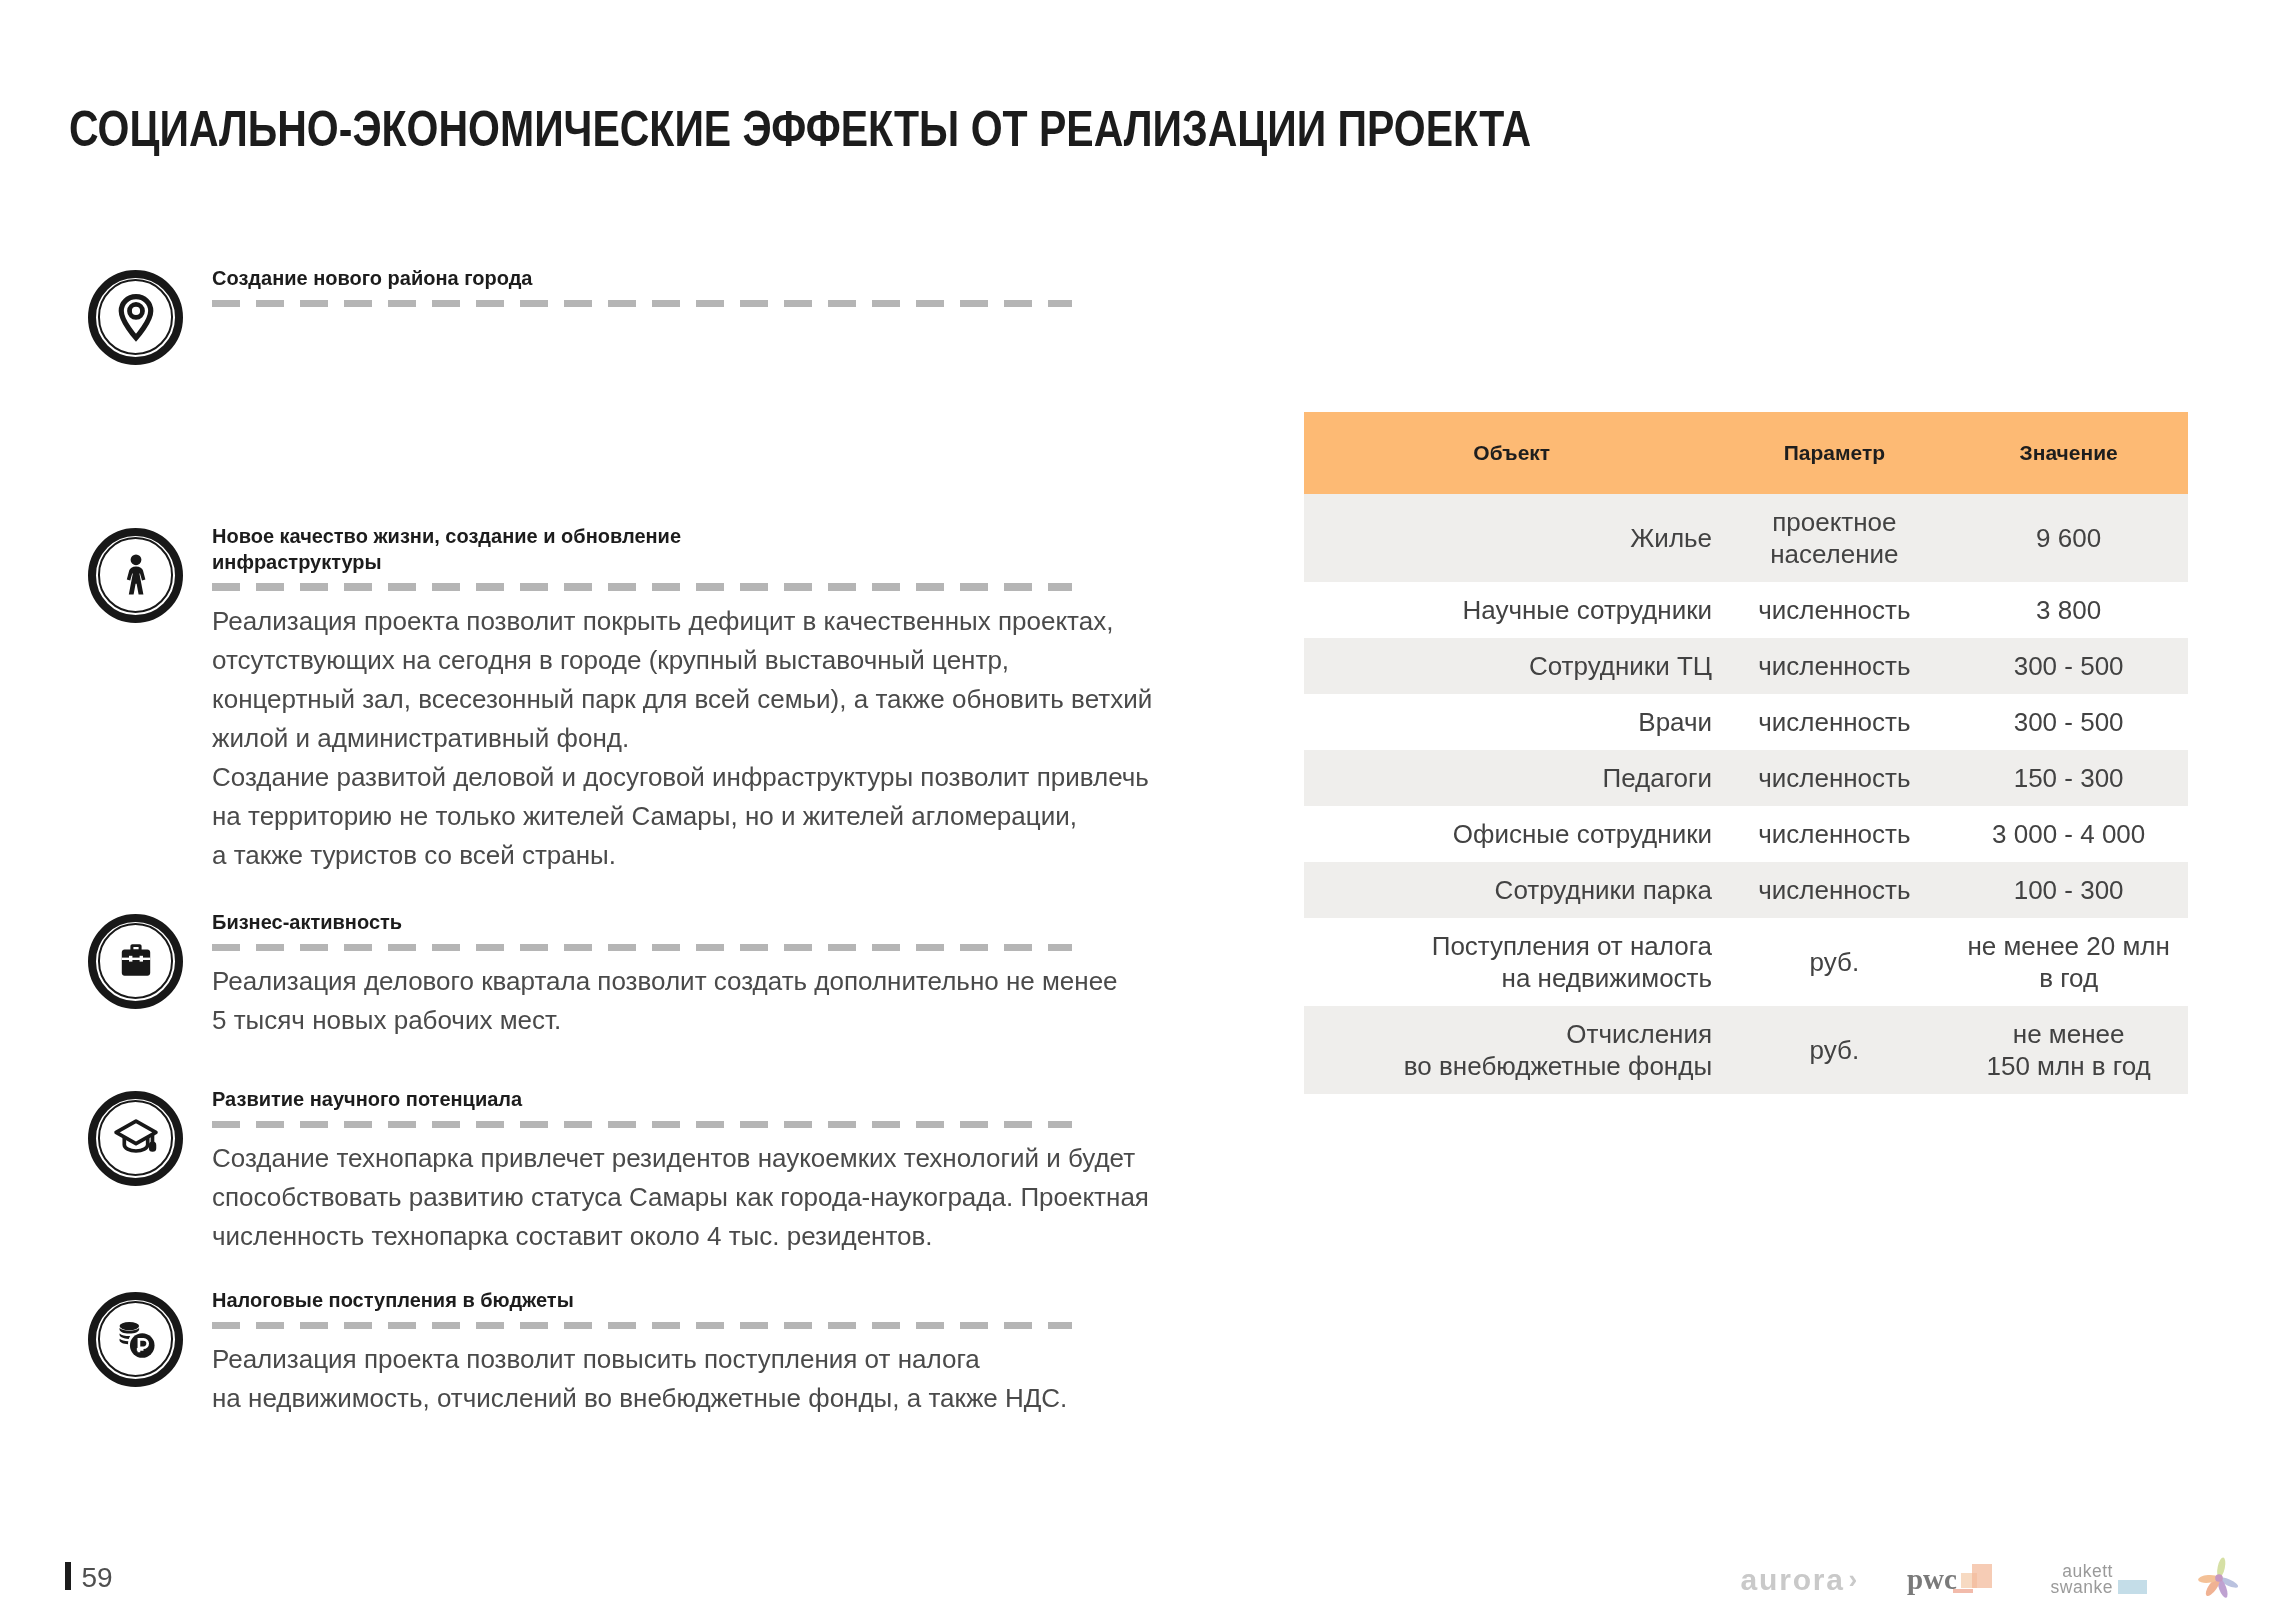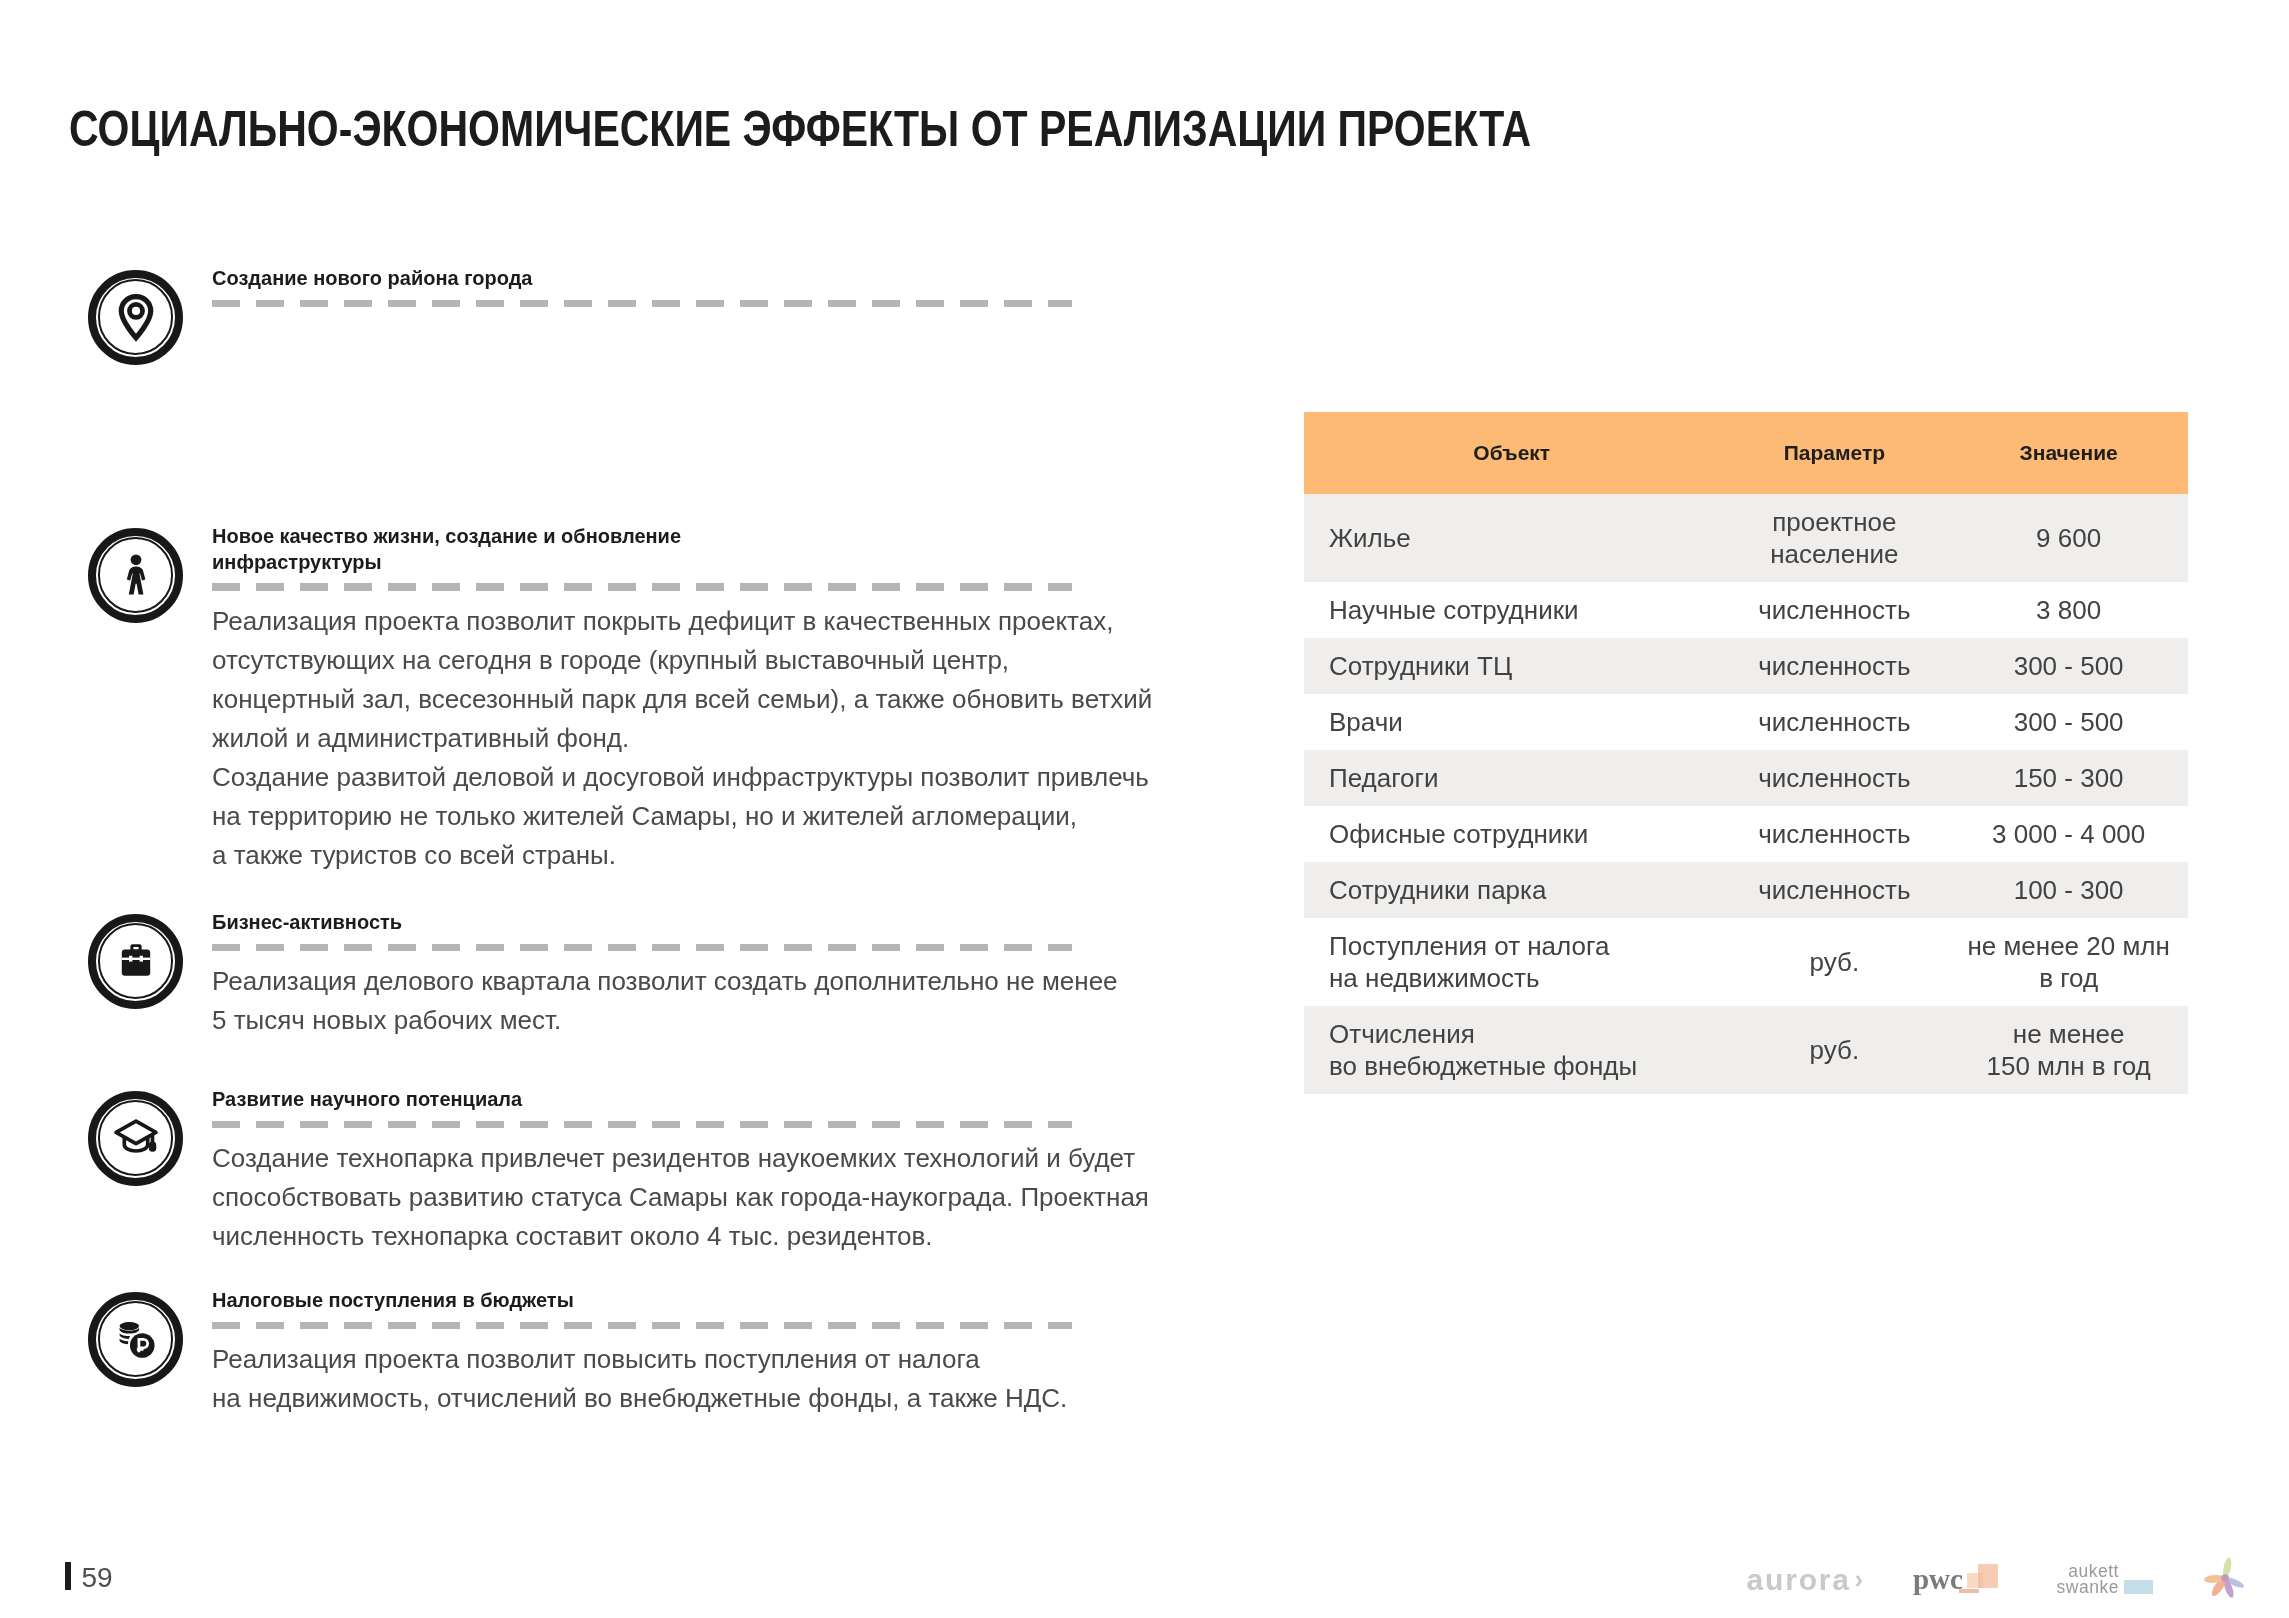--- a/index.html
+++ b/index.html
@@ -51,31 +51,31 @@
   .effects-table th{
     background:#fdba74;height:82px;
     font-size:21px;font-weight:bold;color:#1e1e1e;
     text-align:center;vertical-align:middle;padding:0;
   }
   .effects-table td{
     font-size:26px;color:#424242;line-height:32px;
     padding:12px 0;vertical-align:middle;text-align:center;
     white-space:pre-line;
   }
-  .effects-table td.obj{text-align:left;padding-left:25px;padding-right:7.4px;}
+  .effects-table td.obj{text-align:right;padding-left:7px;padding-right:7.4px;}
   .effects-table tbody tr:nth-child(odd) td{background:#efeeec;}
   
   .page-num{
     position:absolute;left:65px;top:1562px;
     display:flex;align-items:flex-start;
   }
   .page-num .bar{width:5.5px;height:28px;background:#1c1c1c;margin-right:11px;}
   .page-num .num{font-size:28px;color:#4f4f4f;}
   .logos{
-    position:absolute;right:41px;top:1554px;
+    position:absolute;right:47px;top:1554px;
     display:flex;align-items:center;gap:48px;
   }
   .logo-aurora{
     font-size:30px;color:#c9c9c9;letter-spacing:1.8px;font-weight:bold;
     display:flex;align-items:center;
   }
   .logo-aurora .chev{margin-left:3.7px;font-size:26px;}
   .logo-pwc{display:flex;align-items:center;opacity:.85;}
   .logo-pwc .pwc-text{
     font-family:"Liberation Serif","DejaVu Serif",serif;

